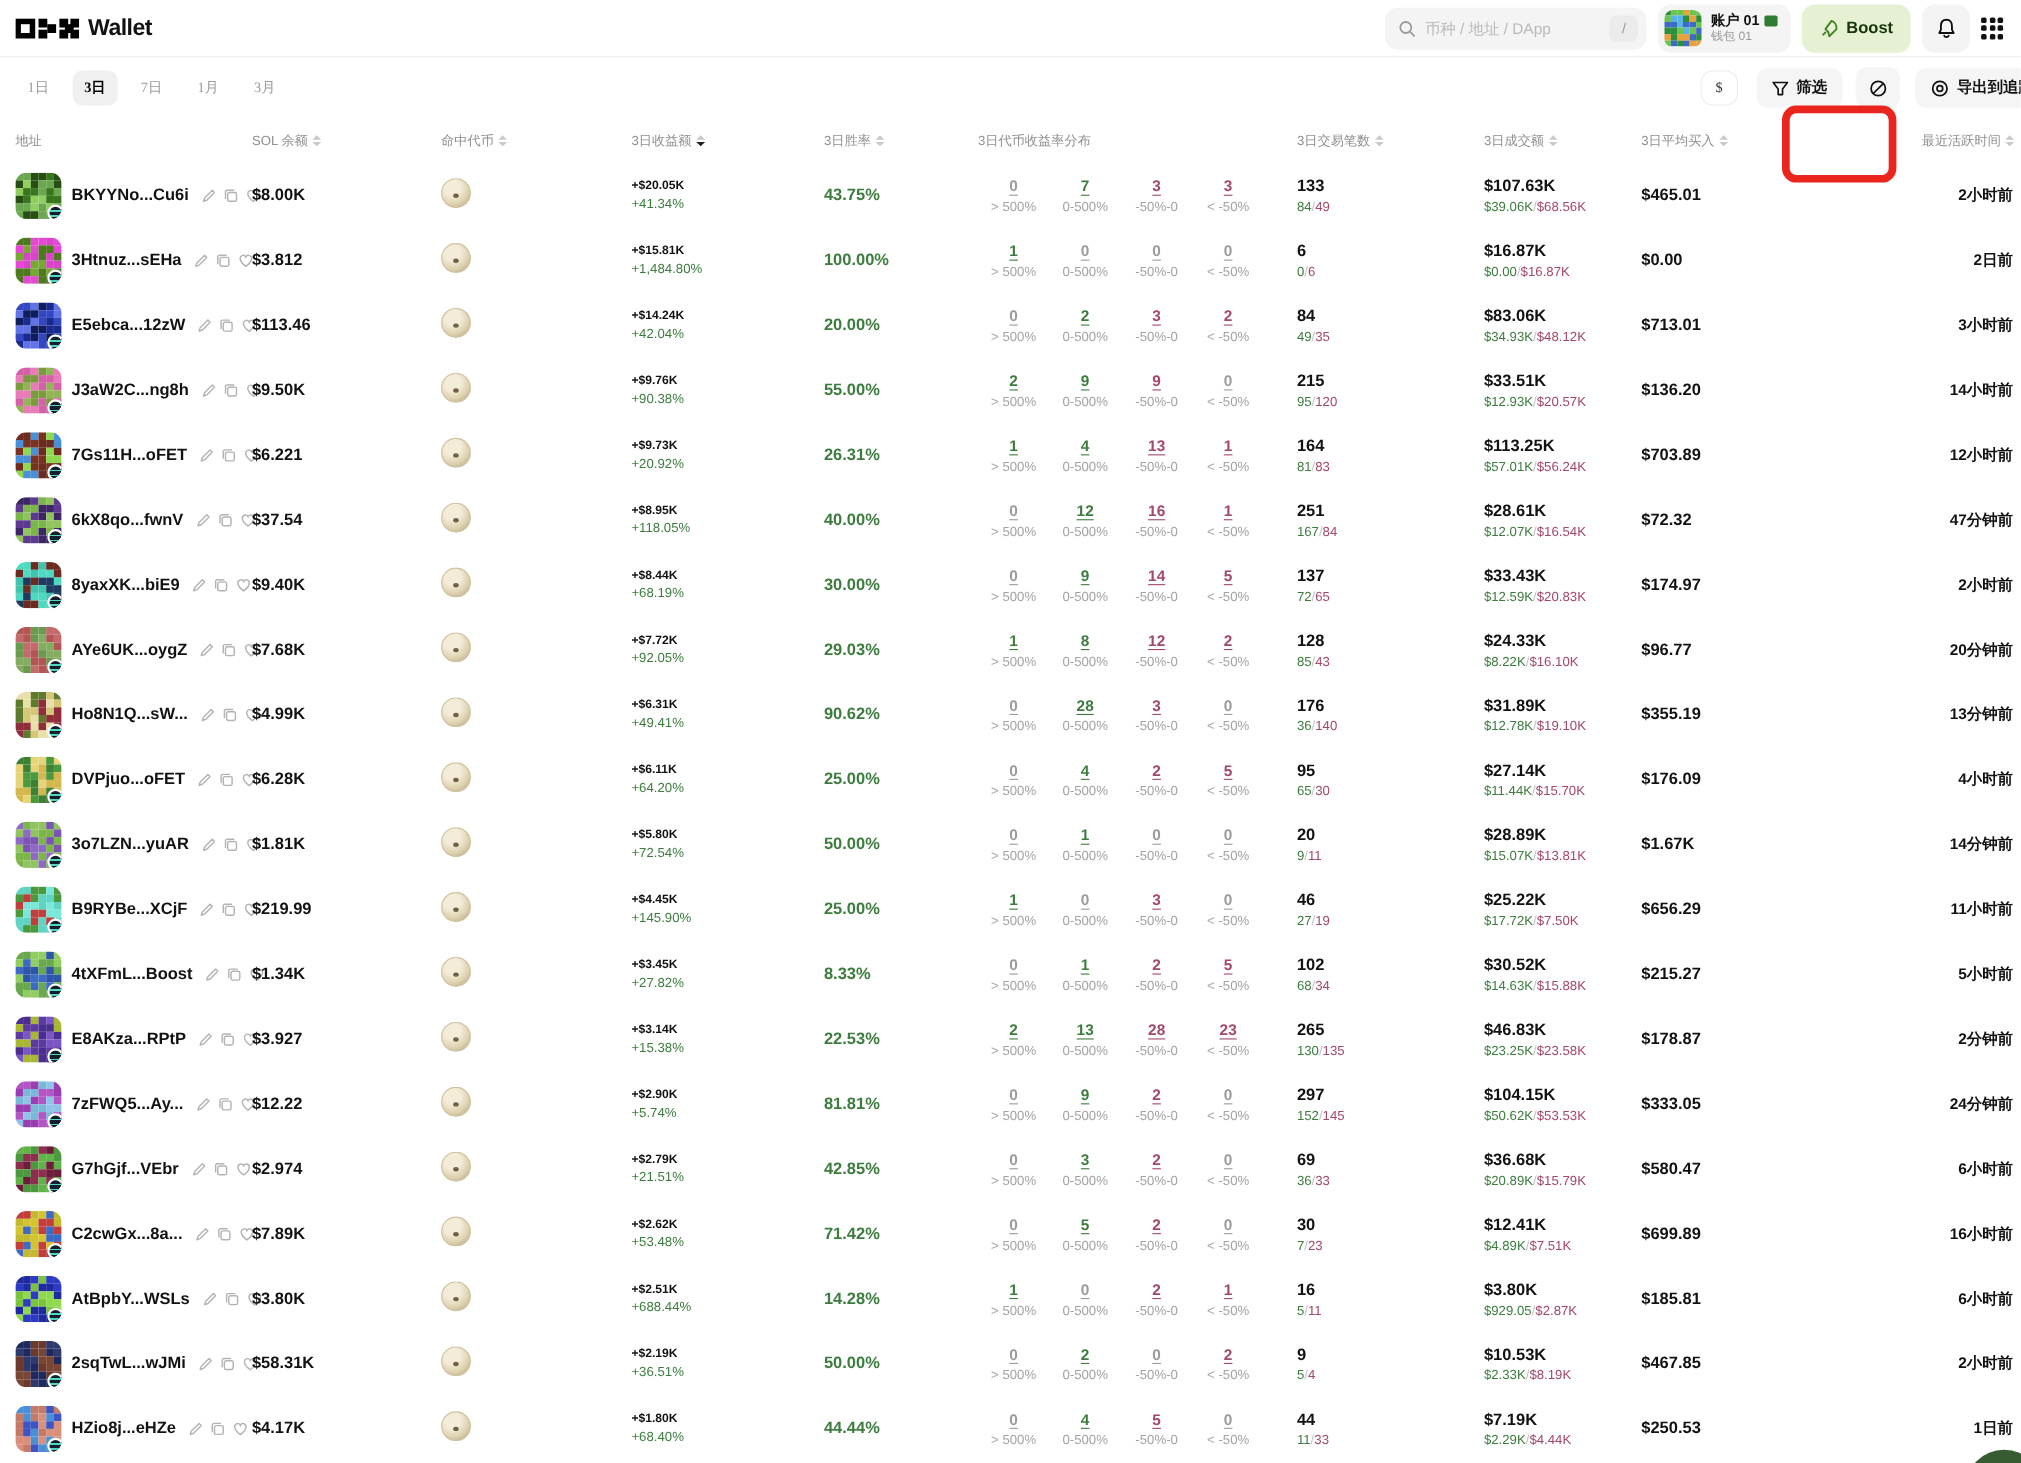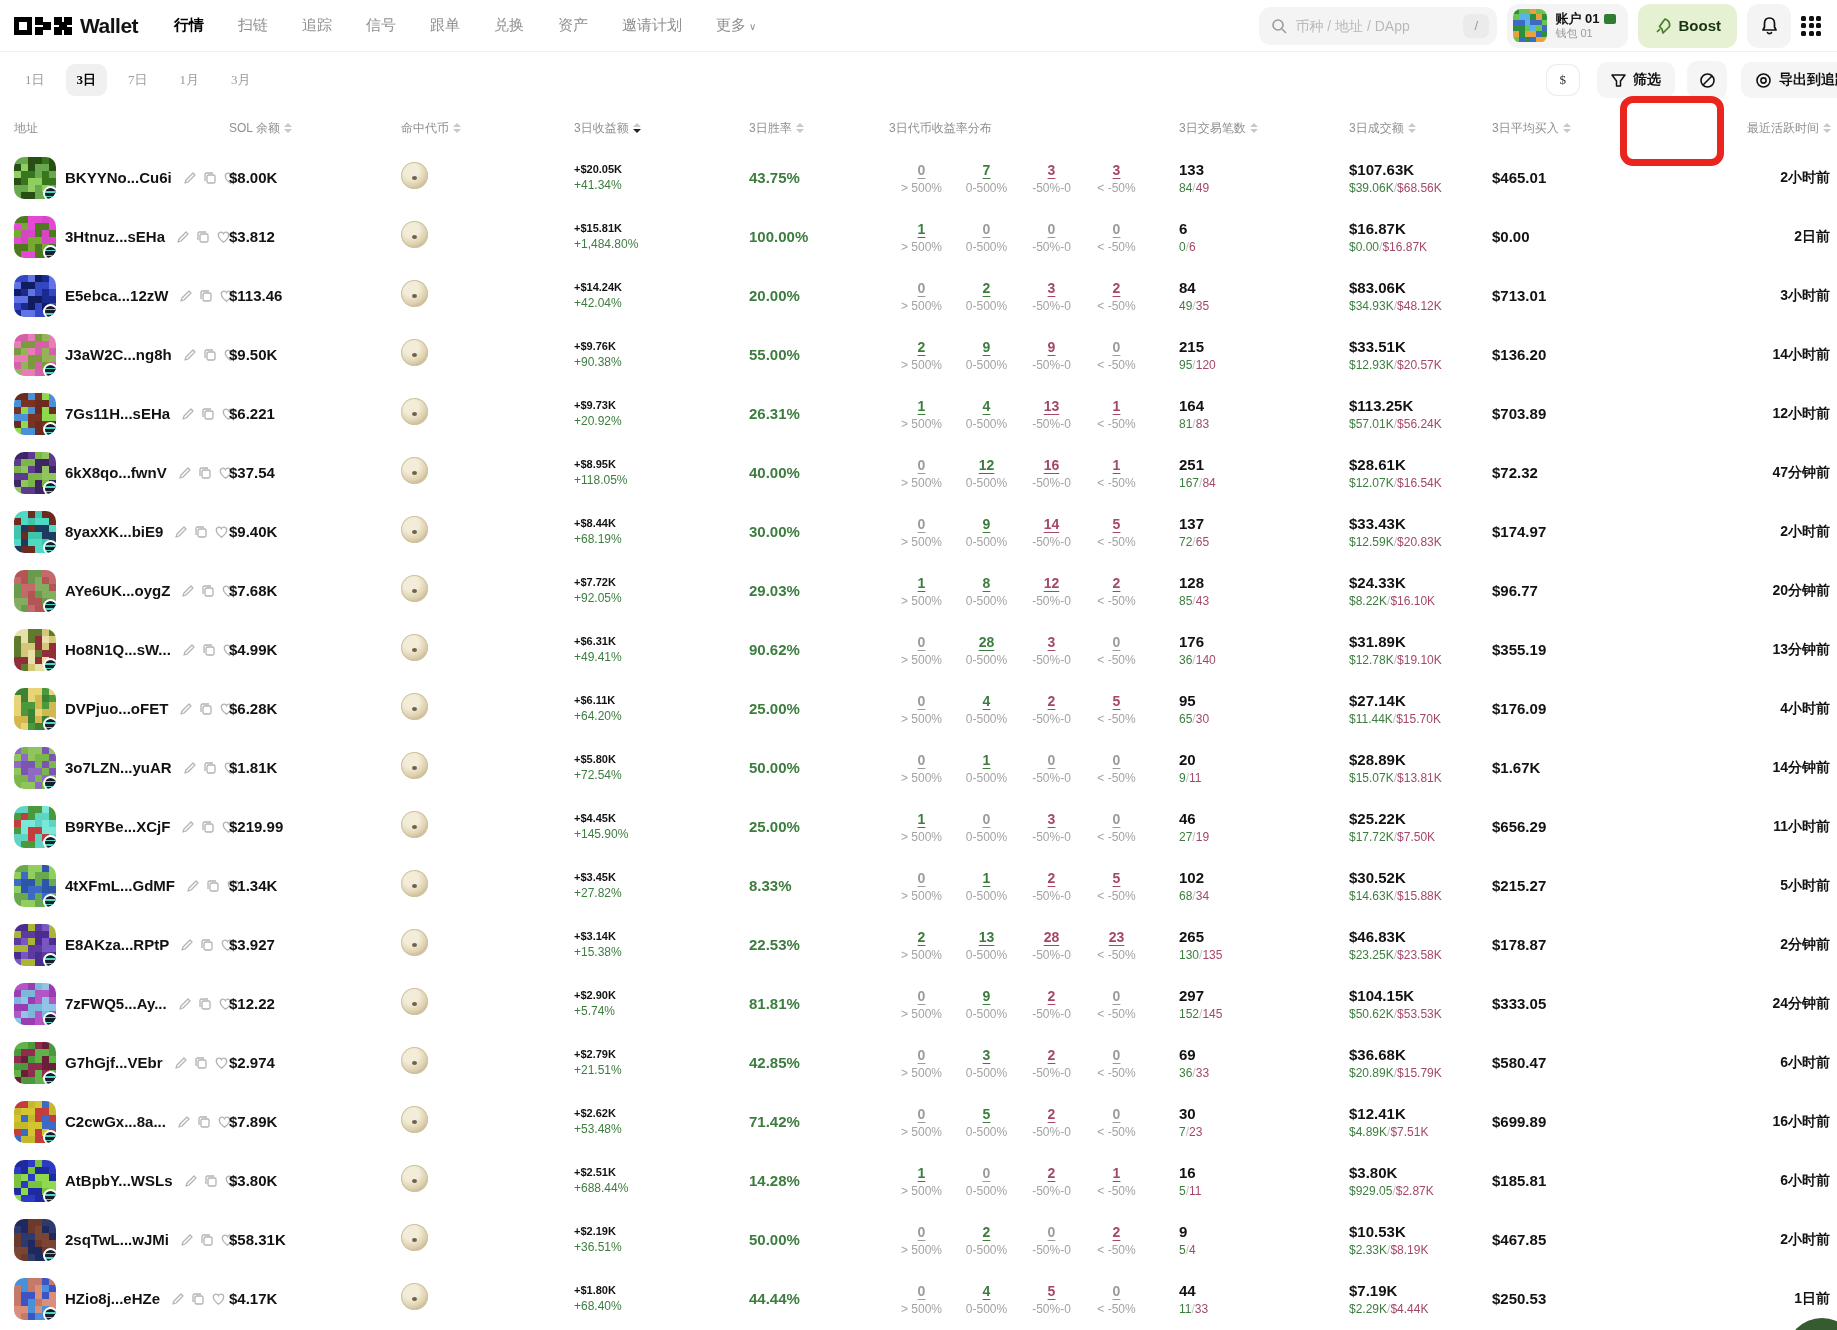--- a/index.html
+++ b/index.html
@@ -122,31 +122,20 @@
         <rect x="29" y="7" width="8" height="8" fill="#000"></rect>
         <rect x="21" y="12" width="8" height="8" fill="#000"></rect>
       <rect x="40" y="2" width="8" height="8" fill="#000"></rect>
         <rect x="50" y="2" width="8" height="8" fill="#000"></rect>
       <rect x="45" y="7" width="8" height="8" fill="#000"></rect>
       <rect x="40" y="12" width="8" height="8" fill="#000"></rect>
         <rect x="50" y="12" width="8" height="8" fill="#000"></rect>
     </svg>
     <span class="logo-text">Wallet</span>
   </div>
-  <div class="nav-items" id="nav-items">
-      <span class="nav-item active">行情</span>
-      <span class="nav-item">扫链</span>
-      <span class="nav-item">追踪</span>
-      <span class="nav-item">信号</span>
-      <span class="nav-item">跟单</span>
-      <span class="nav-item">兑换</span>
-      <span class="nav-item">资产</span>
-      <span class="nav-item">邀请计划</span>
-      <span class="nav-item">更多<span class="nav-caret">∨</span></span>
-    </div>
   <div class="nav-spacer"></div>
 
   <div class="search-pill">
     <svg width="16" height="16" viewBox="0 0 16 16">
       <circle cx="7" cy="7" r="5" fill="none" stroke="#9a9a9a" stroke-width="1.6"></circle>
       <line x1="11" y1="11" x2="15" y2="15" stroke="#9a9a9a" stroke-width="1.6"></line>
     </svg>
     <input placeholder="币种 / 地址 / DApp" style="">
     <span class="slash-chip">/</span>
   </div>
@@ -679,21 +668,21 @@
             <i style="background: rgb(107, 43, 30);"></i>
             <i style="background: rgb(122, 51, 34);"></i>
             <i style="background: rgb(107, 43, 30);"></i>
             <i style="background: rgb(143, 217, 78);"></i>
             <i style="background: rgb(74, 144, 217);"></i>
             <i style="background: rgb(74, 144, 217);"></i>
             <i style="background: rgb(107, 43, 30);"></i>
             <i style="background: rgb(107, 43, 30);"></i>
             <i style="background: rgb(74, 144, 217);"></i>
           </div>
-      <span class="addr-text">7Gs11H...sEHa</span>
+      <span class="addr-text">7Gs11H...oFET</span>
       <span class="addr-icons">
         <svg width="14" height="14" viewBox="0 0 14 14">
           <path d="M2 12 L3 9 L10 2 L12 4 L5 11 Z" fill="none" stroke="#b3b3b3" stroke-width="1.3" stroke-linejoin="round"></path>
         </svg>
         <svg width="14" height="14" viewBox="0 0 14 14">
           <rect x="4" y="4" width="8" height="8" rx="1.5" fill="none" stroke="#b3b3b3" stroke-width="1.3"></rect>
           <path d="M10 2 L3.5 2 C2.7 2 2 2.7 2 3.5 L2 10" fill="none" stroke="#b3b3b3" stroke-width="1.3"></path>
         </svg>
         <svg width="15" height="14" viewBox="0 0 15 14">
           <path d="M7.5 12.2 C1 7.5 1.6 3.4 4 2.4 C5.7 1.7 7 2.8 7.5 3.8 C8 2.8 9.3 1.7 11 2.4 C13.4 3.4 14 7.5 7.5 12.2 Z" fill="none" stroke="#b3b3b3" stroke-width="1.3"></path>
@@ -1319,21 +1308,21 @@
             <i style="background: rgb(106, 168, 79);"></i>
             <i style="background: rgb(61, 106, 196);"></i>
             <i style="background: rgb(106, 168, 79);"></i>
             <i style="background: rgb(106, 168, 79);"></i>
             <i style="background: rgb(143, 206, 95);"></i>
             <i style="background: rgb(143, 206, 95);"></i>
             <i style="background: rgb(106, 168, 79);"></i>
             <i style="background: rgb(106, 168, 79);"></i>
             <i style="background: rgb(143, 206, 95);"></i>
           </div>
-      <span class="addr-text">4tXFmL...GdMF</span>
+      <span class="addr-text">4tXFmL...Boost</span>
       <span class="addr-icons">
         <svg width="14" height="14" viewBox="0 0 14 14">
           <path d="M2 12 L3 9 L10 2 L12 4 L5 11 Z" fill="none" stroke="#b3b3b3" stroke-width="1.3" stroke-linejoin="round"></path>
         </svg>
         <svg width="14" height="14" viewBox="0 0 14 14">
           <rect x="4" y="4" width="8" height="8" rx="1.5" fill="none" stroke="#b3b3b3" stroke-width="1.3"></rect>
           <path d="M10 2 L3.5 2 C2.7 2 2 2.7 2 3.5 L2 10" fill="none" stroke="#b3b3b3" stroke-width="1.3"></path>
         </svg>
         <svg width="15" height="14" viewBox="0 0 15 14">
           <path d="M7.5 12.2 C1 7.5 1.6 3.4 4 2.4 C5.7 1.7 7 2.8 7.5 3.8 C8 2.8 9.3 1.7 11 2.4 C13.4 3.4 14 7.5 7.5 12.2 Z" fill="none" stroke="#b3b3b3" stroke-width="1.3"></path>

